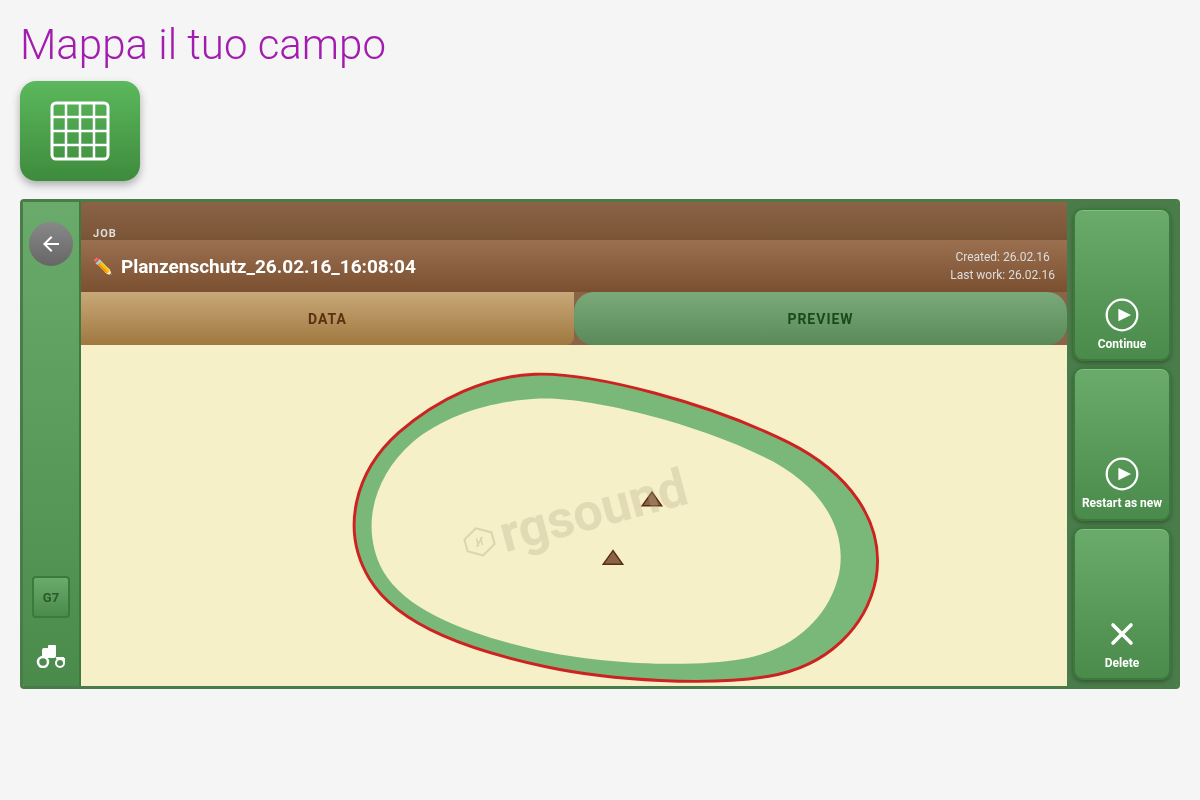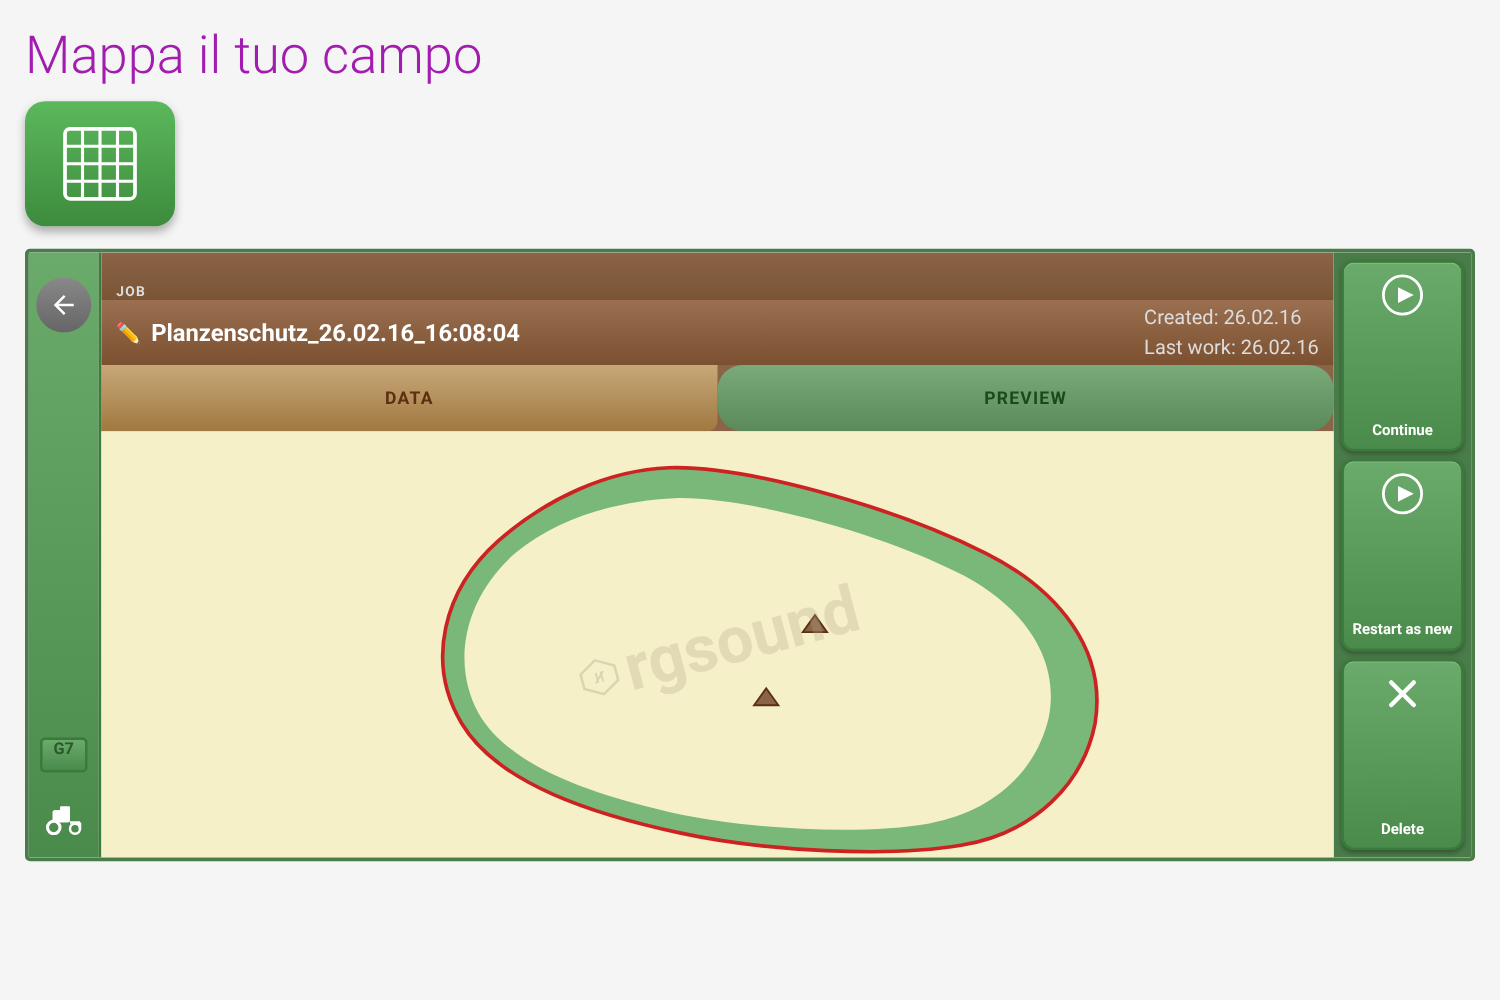--- a/index.html
+++ b/index.html
@@ -72,25 +72,26 @@
       border-radius: 22px;
       display: flex;
       align-items: center;
       justify-content: center;
       cursor: pointer;
       margin-top: 10px;
     }
 
     .g7-badge {
       width: 38px;
-      height: 28px;
+      height: 42px;
       background: linear-gradient(180deg, #6aaa6a 0%, #4a8a4a 100%);
       border: 2px solid #3a7a3a;
       border-radius: 4px;
       display: flex;
+      align-items: center;
       justify-content: center;
       margin-top: auto;
       margin-bottom: 10px;
     }
 
     .g7-text {
       font-size: 13px;
       font-weight: bold;
       color: #2a5a2a;
     }
@@ -149,22 +150,22 @@
       font-size: 16px;
     }
 
     .job-name {
       font-size: 19px;
       font-weight: bold;
       color: white;
     }
 
     .job-meta {
-      text-align: left;
-      font-size: 16px;
+      text-align: center;
+      font-size: 12px;
       color: #ddd;
       line-height: 1.5;
     }
 
     
     .tabs-row {
       display: flex;
       height: 53px;
       background: #8B6347;
     }
@@ -230,21 +231,21 @@
       gap: 6px;
     }
 
     .action-btn {
       background: linear-gradient(180deg, #6aaa6a 0%, #4a8a4a 100%);
       border: 2px solid #3a7a3a;
       border-radius: 10px;
       display: flex;
       flex-direction: column;
       align-items: center;
-      justify-content: space-between;
+      justify-content: flex-end;
       cursor: pointer;
       padding: 8px 4px;
       flex: 1;
       gap: 4px;
       box-shadow: inset 0 1px 0 rgba(255,255,255,0.2), 0 2px 4px rgba(0,0,0,0.3);
     }
 
     .btn-label {
       color: white;
       font-size: 12px;

